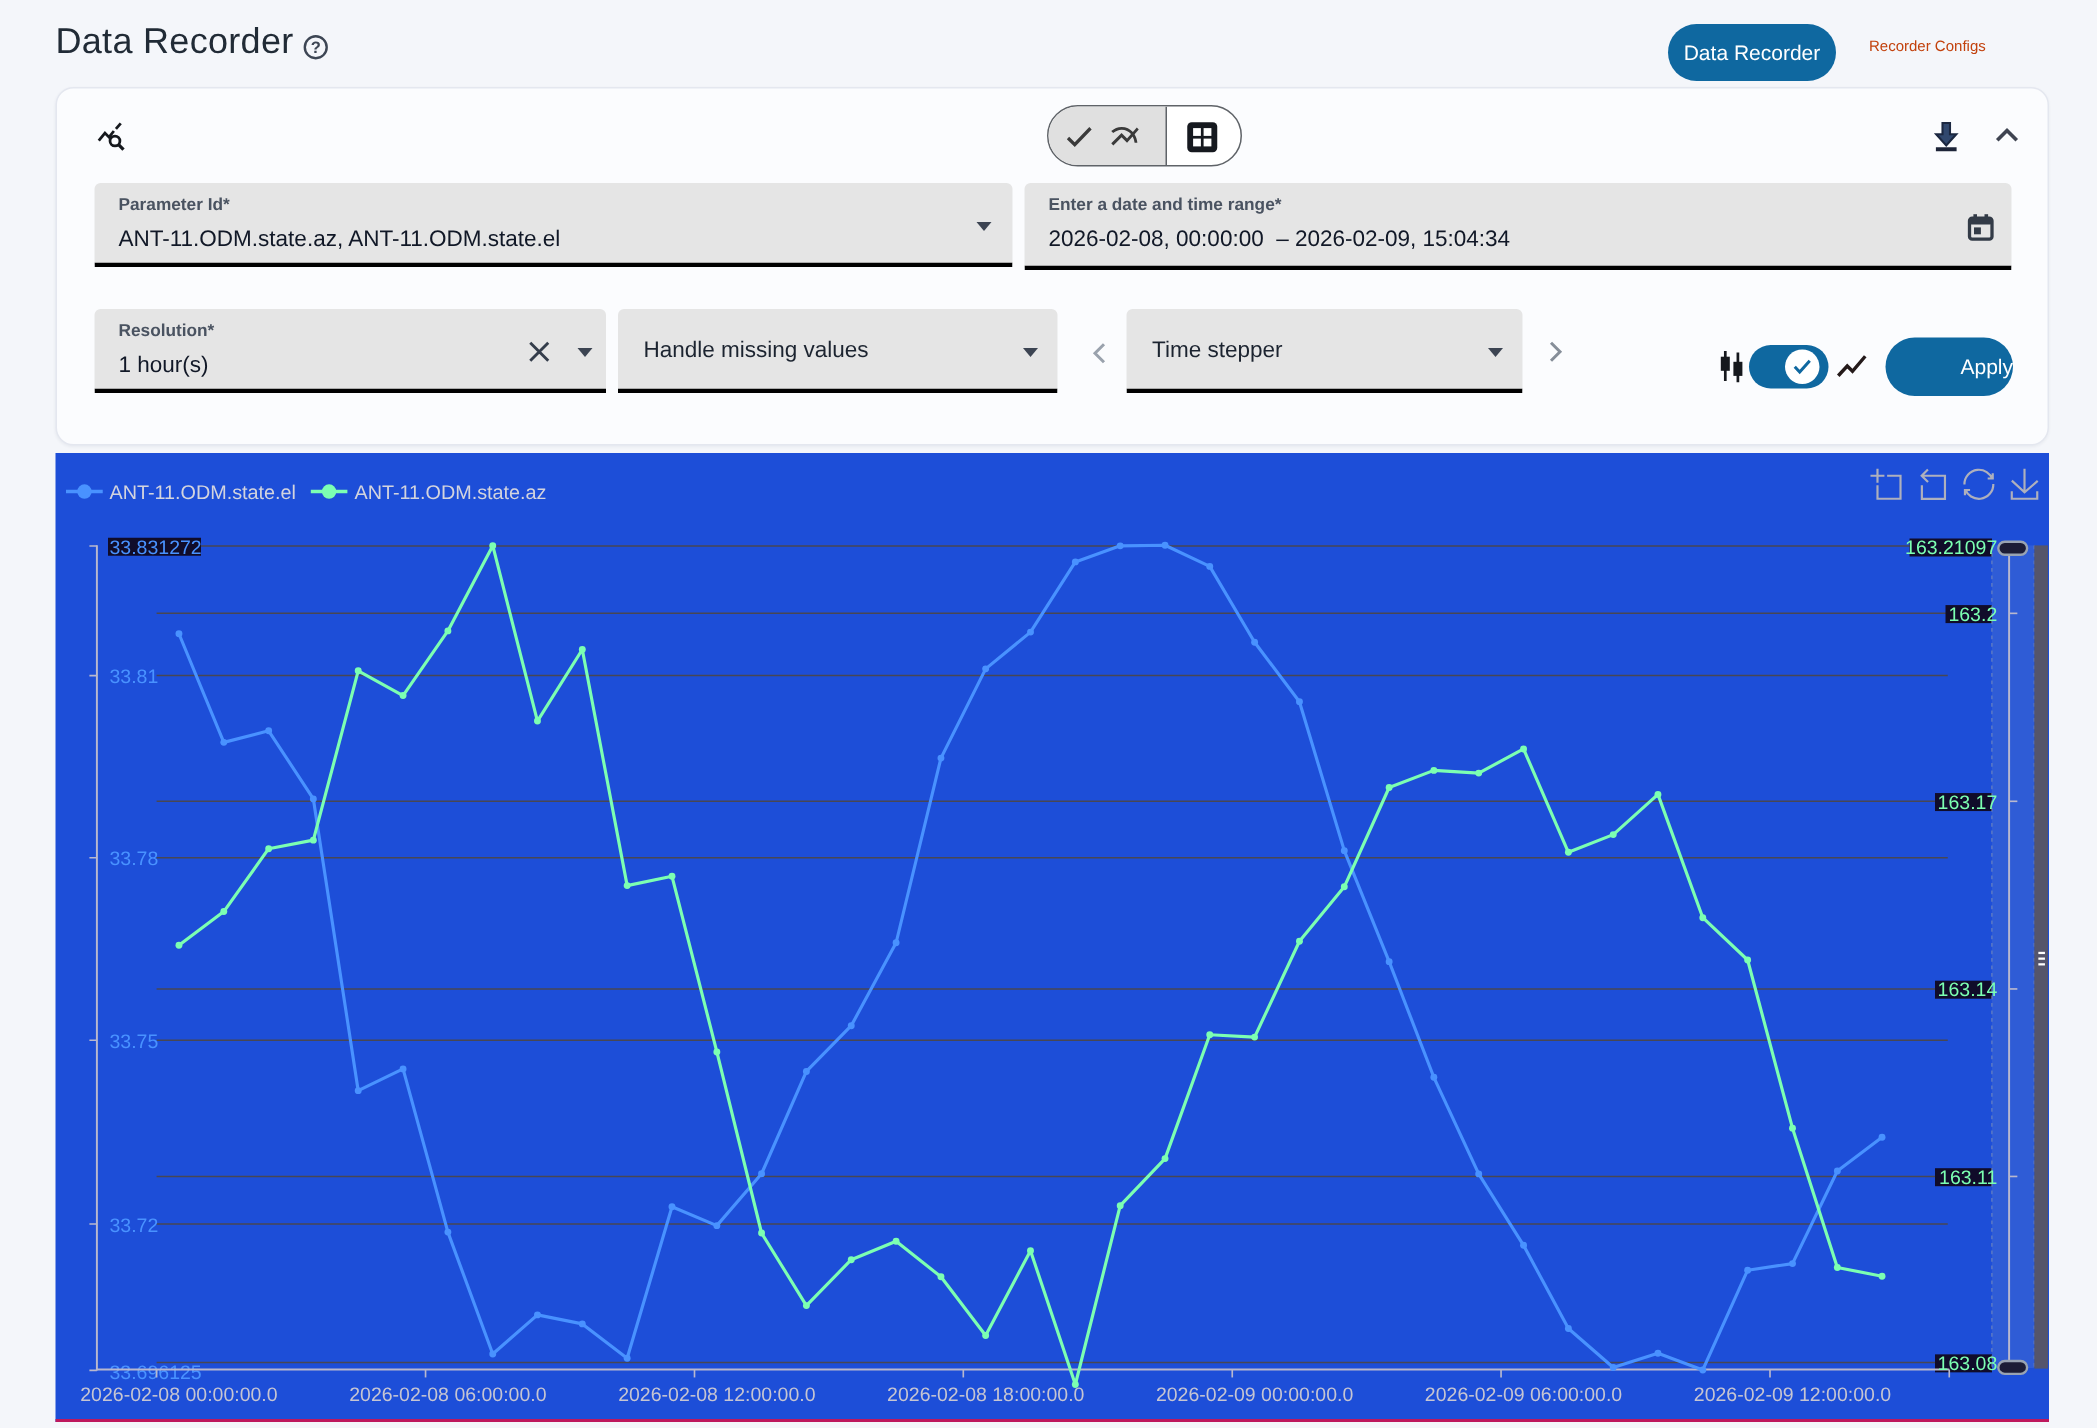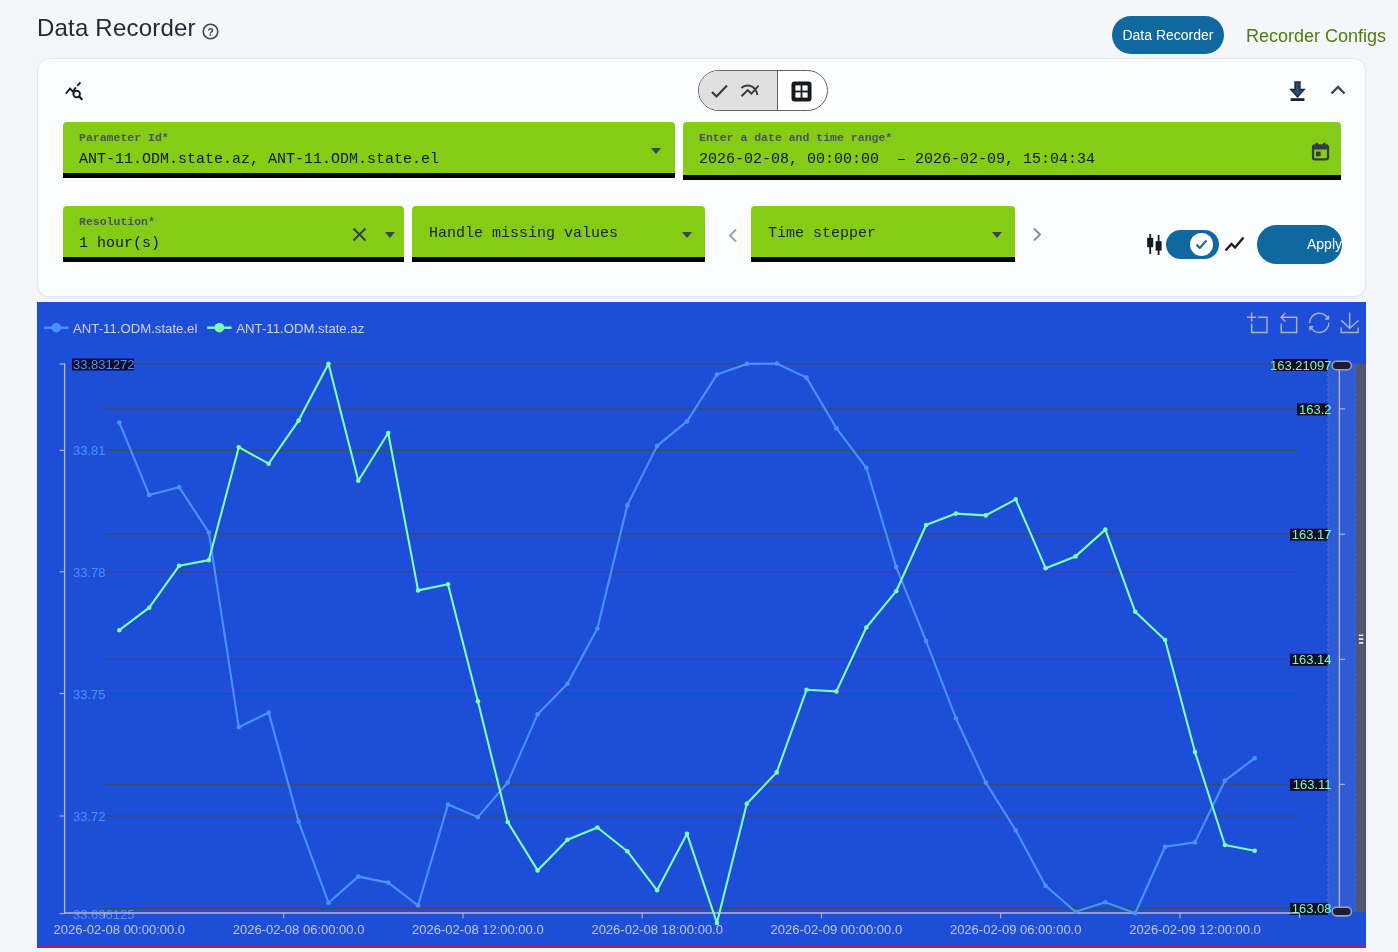--- a/index.html
+++ b/index.html
@@ -1,23 +1,23 @@
 <!DOCTYPE html>
 <html><head>
 <meta charset="utf-8">
 <style>
   * { margin:0; padding:0; box-sizing:border-box; }
   html,body { width:1398px; height:952px; background:#f4f6fa; font-family:"Liberation Sans", sans-serif; overflow:hidden; }
   .abs { position:absolute; }
   #title { left:37px; top:14px; font-size:24px; color:#212b36; letter-spacing:.2px; }
   #helpic { left:202px; top:23px; }
   #tabpill { left:1112px; top:16px; width:112px; height:38px; background:#0f68a0; border-radius:19px; color:#fff; font-size:14px; text-align:center; line-height:38px; }
-  #cfglink { left:1246px; top:26px; color:#4d7c0f; font-size:18px; }
+  #cfglink { left:1246px; top:26px; color:#c2410c; font-size:10px; }
   #card { left:37px; top:58px; width:1329px; height:239px; background:#fbfcfe; border:1px solid #e4e7ef; border-radius:12px; box-shadow:0 1px 2px rgba(40,50,80,.06); }
-  .ffield { position:absolute; background:#84cc16; border-radius:4px 4px 0 0; border-bottom:5px solid #000000;font-family:Liberation Mono, monospace; }
+  .ffield { position:absolute; background:#e5e5e5; border-radius:4px 4px 0 0; border-bottom:3px solid #000000; }
   .flabel { position:absolute; left:16px; top:9px; font-size:11.5px; font-weight:600; color:#4a5361; }
   .fvalue { position:absolute; left:16px; top:29px; font-size:15px; color:#111827;text-align:right; }
   .fselect { position:absolute; left:17px; top:19px; font-size:15px; color:#1c2430; }
   .darr { position:absolute; width:0; height:0; border-left:5.5px solid transparent; border-right:5.5px solid transparent; border-top:6px solid #3c4452; }
   #applybtn { left:1257px; top:225px; width:85px; height:39px; background:#0f68a0; border-radius:20px; color:#fff; font-size:14px; text-align:right; line-height:39px; }
   #chart { left:37px; top:302px; width:1329px; height:646px; background:#1d4ed8; border-bottom:2px solid #be185d;}
 </style>
 </head>
 <body>
 <div class="abs" id="title">Data Recorder</div>

